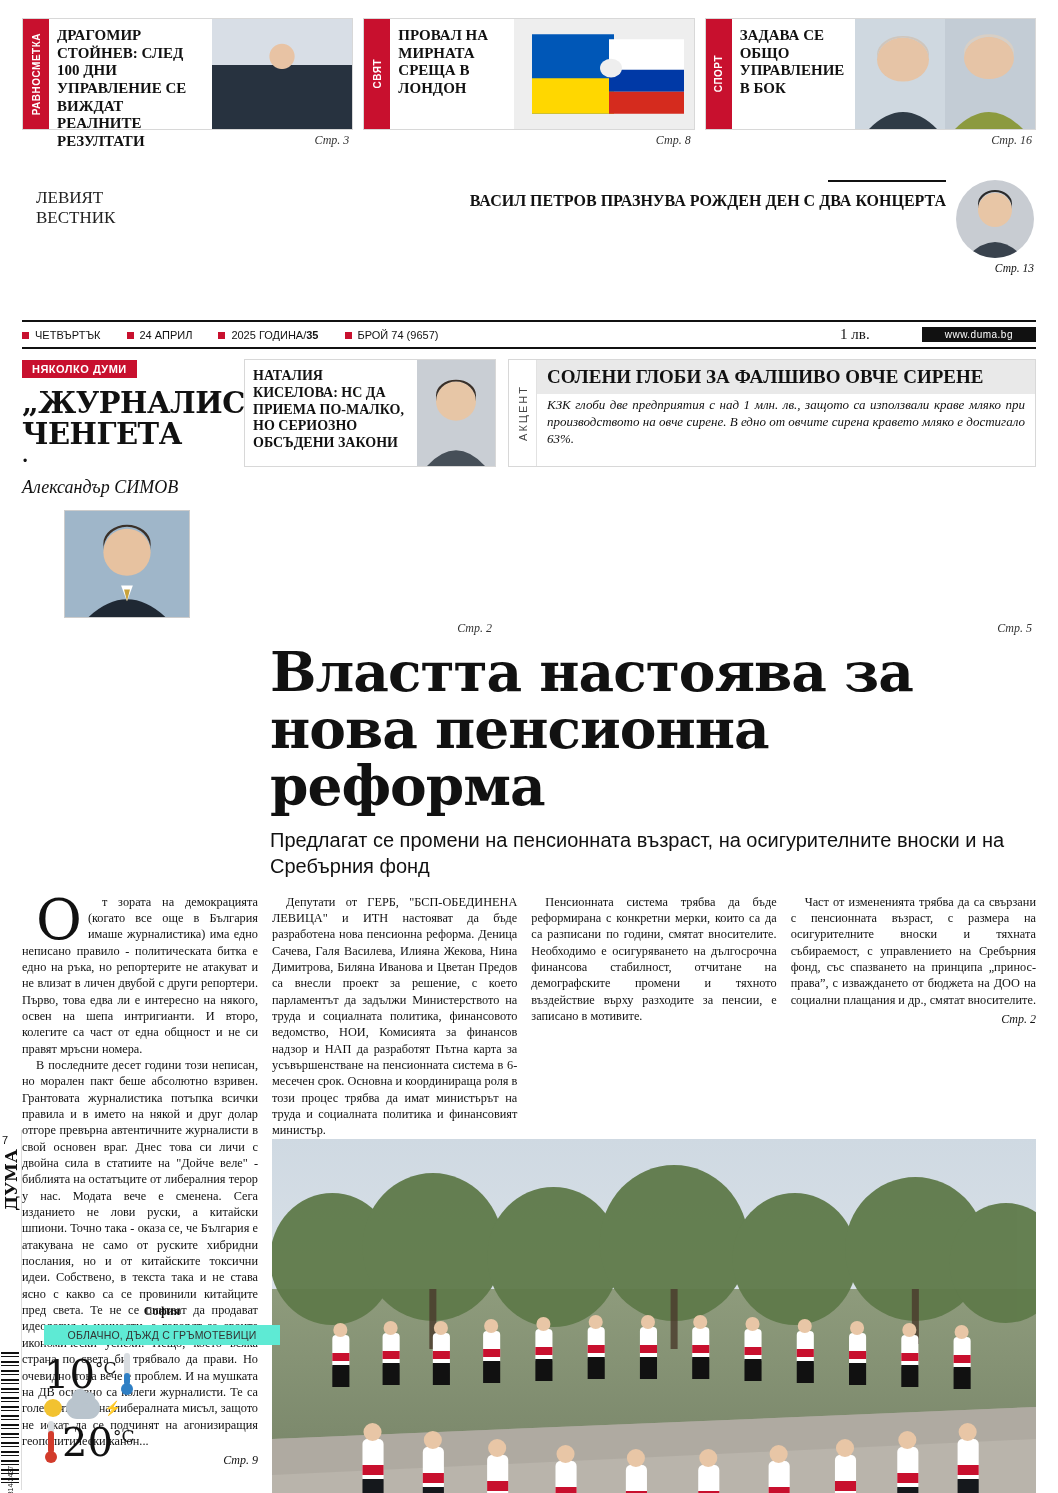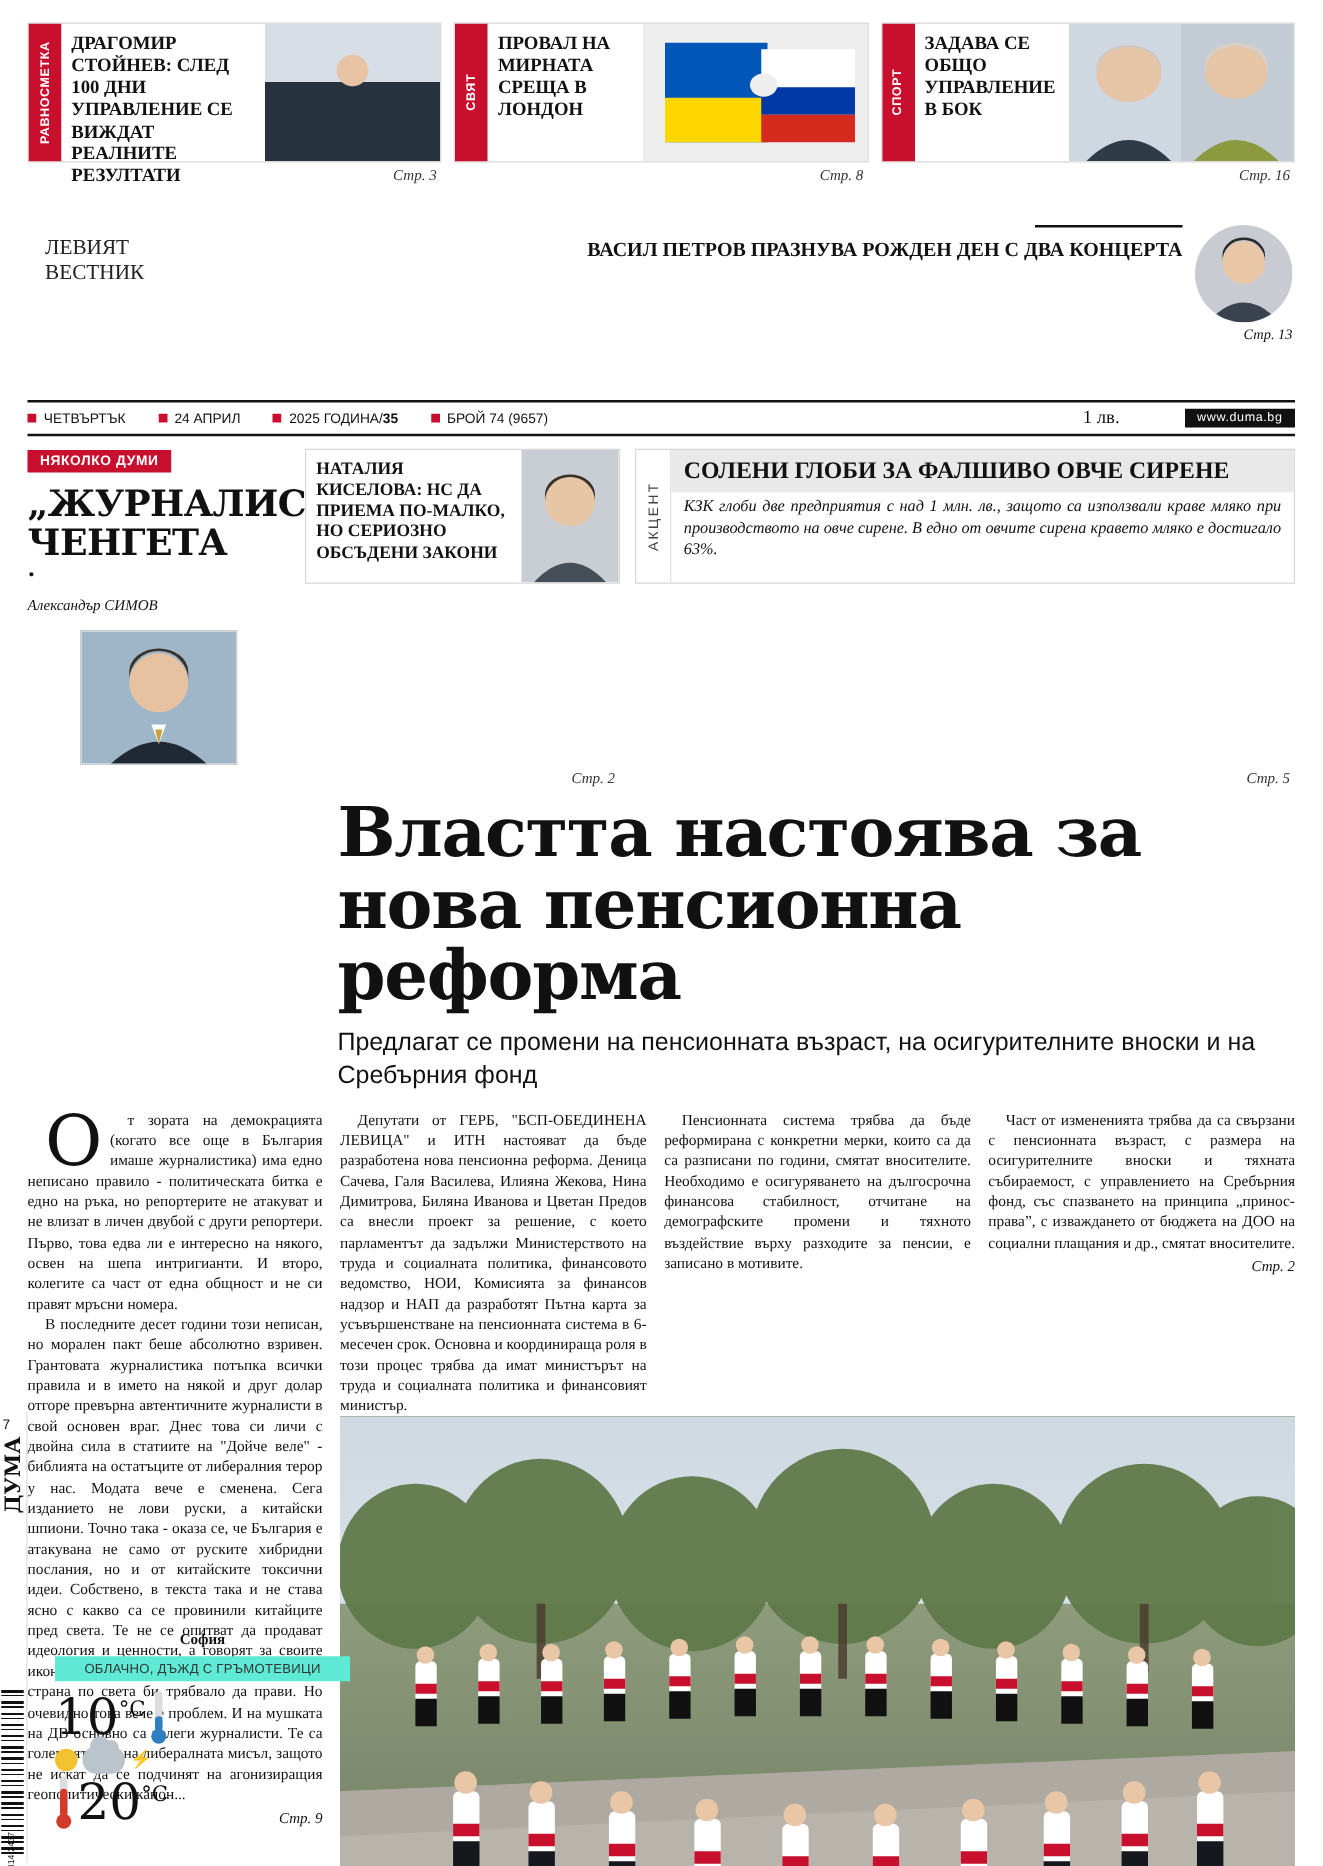--- a/index.html
+++ b/index.html
@@ -76,38 +76,38 @@
 
   
   .dateline {
     display:flex; align-items:center; gap:26px;
     border-top:2px solid #111; border-bottom:2px solid #111;
     margin-top:22px; padding:4px 0; font-family:"Liberation Sans", sans-serif; font-size:11px;
   }
   .dateline .sq { display:inline-block; width:7px; height:7px; background:#c8102e; margin-right:6px; }
   .dateline .price { font-family:"Liberation Serif", serif; font-size:15px; margin-left:auto; font-weight:normal; }
   .dateline .site {
-    background:#111; color:#fff; font-size:10px; padding:2px 10px; margin-left:26px; letter-spacing:0.5px;
+    background:#111; color:#fff; font-size:10px; padding:2px 23px; margin-left:26px; letter-spacing:0.5px;
   }
   .dl-item { color:#111; }
   .dl-item b { font-weight:bold; }
 
   
   .row2 { display:flex; gap:12px; margin-top:10px; }
   .col-left { width:210px; }
   .tag-red {
     display:inline-block; background:#c8102e; color:#fff;
     font-family:"Liberation Sans", sans-serif; font-weight:bold; font-size:11px;
     padding:3px 10px; letter-spacing:0.5px;
   }
   .op-title {
     font-family:"DejaVu Serif", serif; font-weight:bold; font-size:29px; line-height:1.08;
     margin-top:10px; letter-spacing:-0.5px;
   }
-  .op-author { font-style:italic; font-size:12px; margin-top:16px; }
+  .op-author { font-style:italic; font-size:18px; margin-top:16px; }
   .op-photo { width:126px; height:108px; margin:12px auto 0; overflow:hidden; border:1px solid #ccc; }
 
   .kiselova {
     width:252px; border:1px solid #d8d8d8; display:flex; height:108px; overflow:hidden; background:#fff;
   }
   .kis-text {
     padding:8px; font-family:"Liberation Serif", serif; font-weight:bold; font-size:14px;
     line-height:1.2; text-transform:uppercase;
   }
   .kis-img { width:78px; flex:none; }

